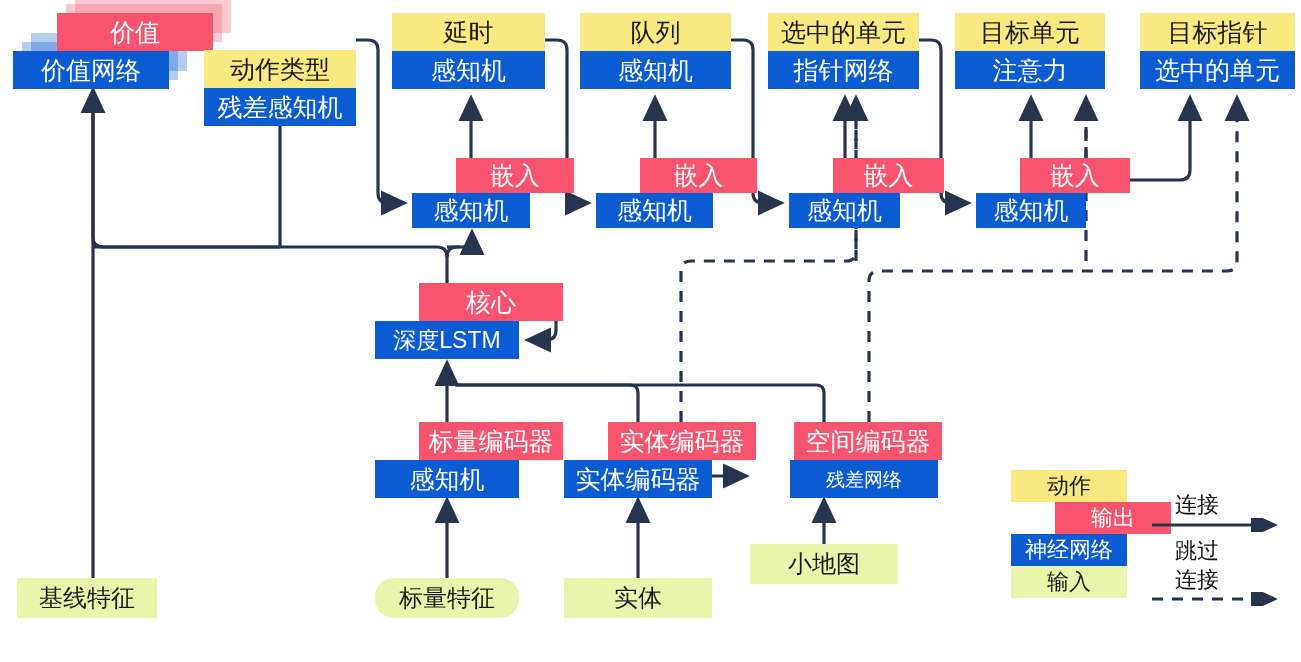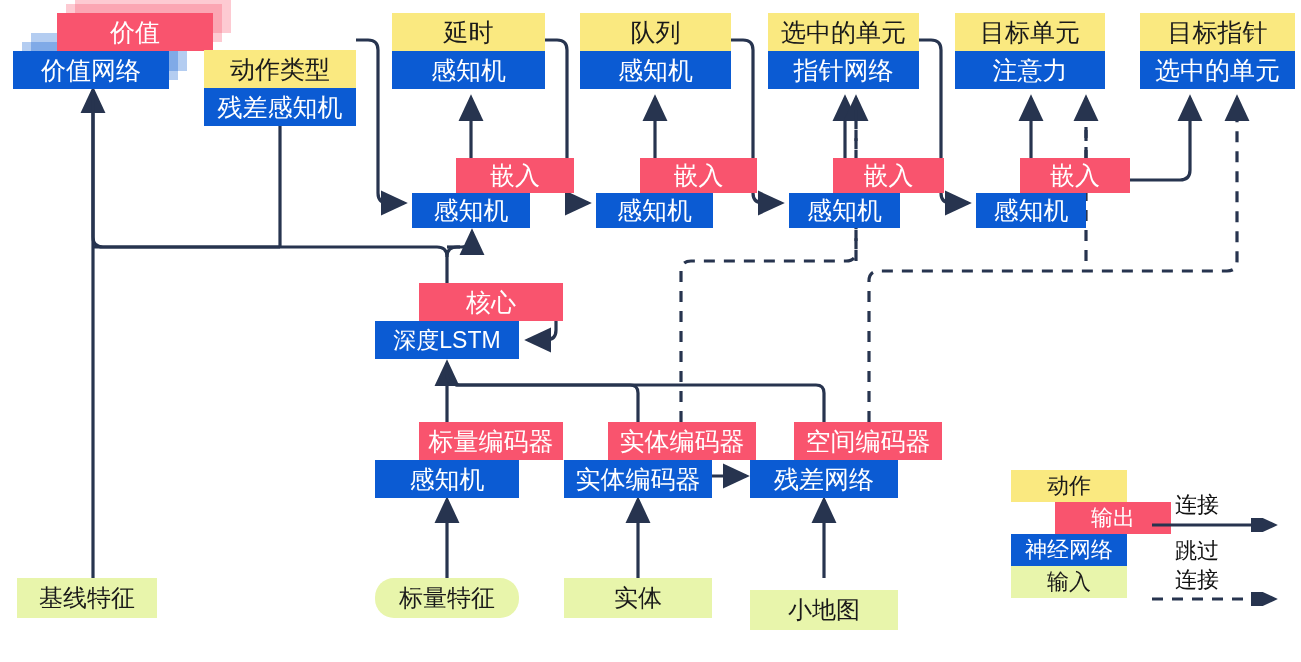--- a/index.html
+++ b/index.html
@@ -140,32 +140,32 @@
       <div class="node" style="left: 375px; top: 422px; width: 144px; height: 76px;">
         <div class="seg seg-output" style="height: 38px; font-size: 25px;">标量编码器</div>
         <div class="seg seg-net" style="height: 38px; font-size: 25px;">感知机</div>
       </div>
       <div class="node" style="left: 564px; top: 422px; width: 148px; height: 76px;">
         <div class="seg seg-output" style="height: 38px; font-size: 25px;">实体编码器</div>
         <div class="seg seg-net" style="height: 38px; font-size: 25px;">实体编码器</div>
       </div>
       <div class="node" style="left: 750px; top: 422px; width: 148px; height: 76px;">
         <div class="seg seg-output" style="height: 38px; font-size: 25px;">空间编码器</div>
-        <div class="seg seg-net" style="height: 38px; font-size: 25px;">残差网络</div>
+        <div class="seg seg-net" style="height: 38px; font-size: 19px; margin-left: 40px;">残差网络</div>
       </div>
       <div class="node" style="left: 17px; top: 578px; width: 140px; height: 40px;">
         <div class="seg seg-input" style="height: 40px; font-size: 24px;">基线特征</div>
       </div>
       <div class="node" style="left: 375px; top: 578px; width: 144px; height: 40px;">
         <div class="seg seg-input" style="height: 40px; font-size: 24px; border-radius: 19px;">标量特征</div>
       </div>
       <div class="node" style="left: 564px; top: 578px; width: 148px; height: 40px;">
         <div class="seg seg-input" style="height: 40px; font-size: 24px;">实体</div>
       </div>
-      <div class="node" style="left: 750px; top: 590px; width: 148px; height: 40px;">
+      <div class="node" style="left: 750px; top: 544px; width: 148px; height: 40px;">
         <div class="seg seg-input" style="height: 40px; font-size: 24px;">小地图</div>
       </div>
     </div>
 
   <div>
     <div id="legend-swatches" style="position:absolute;left:1011px;top:470px;width:116px;">
         <div class="seg seg-action" style="height: 32px; font-size: 22px;">动作</div>
         <div class="seg seg-output" style="height: 32px; font-size: 22px;">输出</div>
         <div class="seg seg-net" style="height: 32px; font-size: 22px;">神经网络</div>
         <div class="seg seg-input" style="height: 32px; font-size: 22px;">输入</div>

